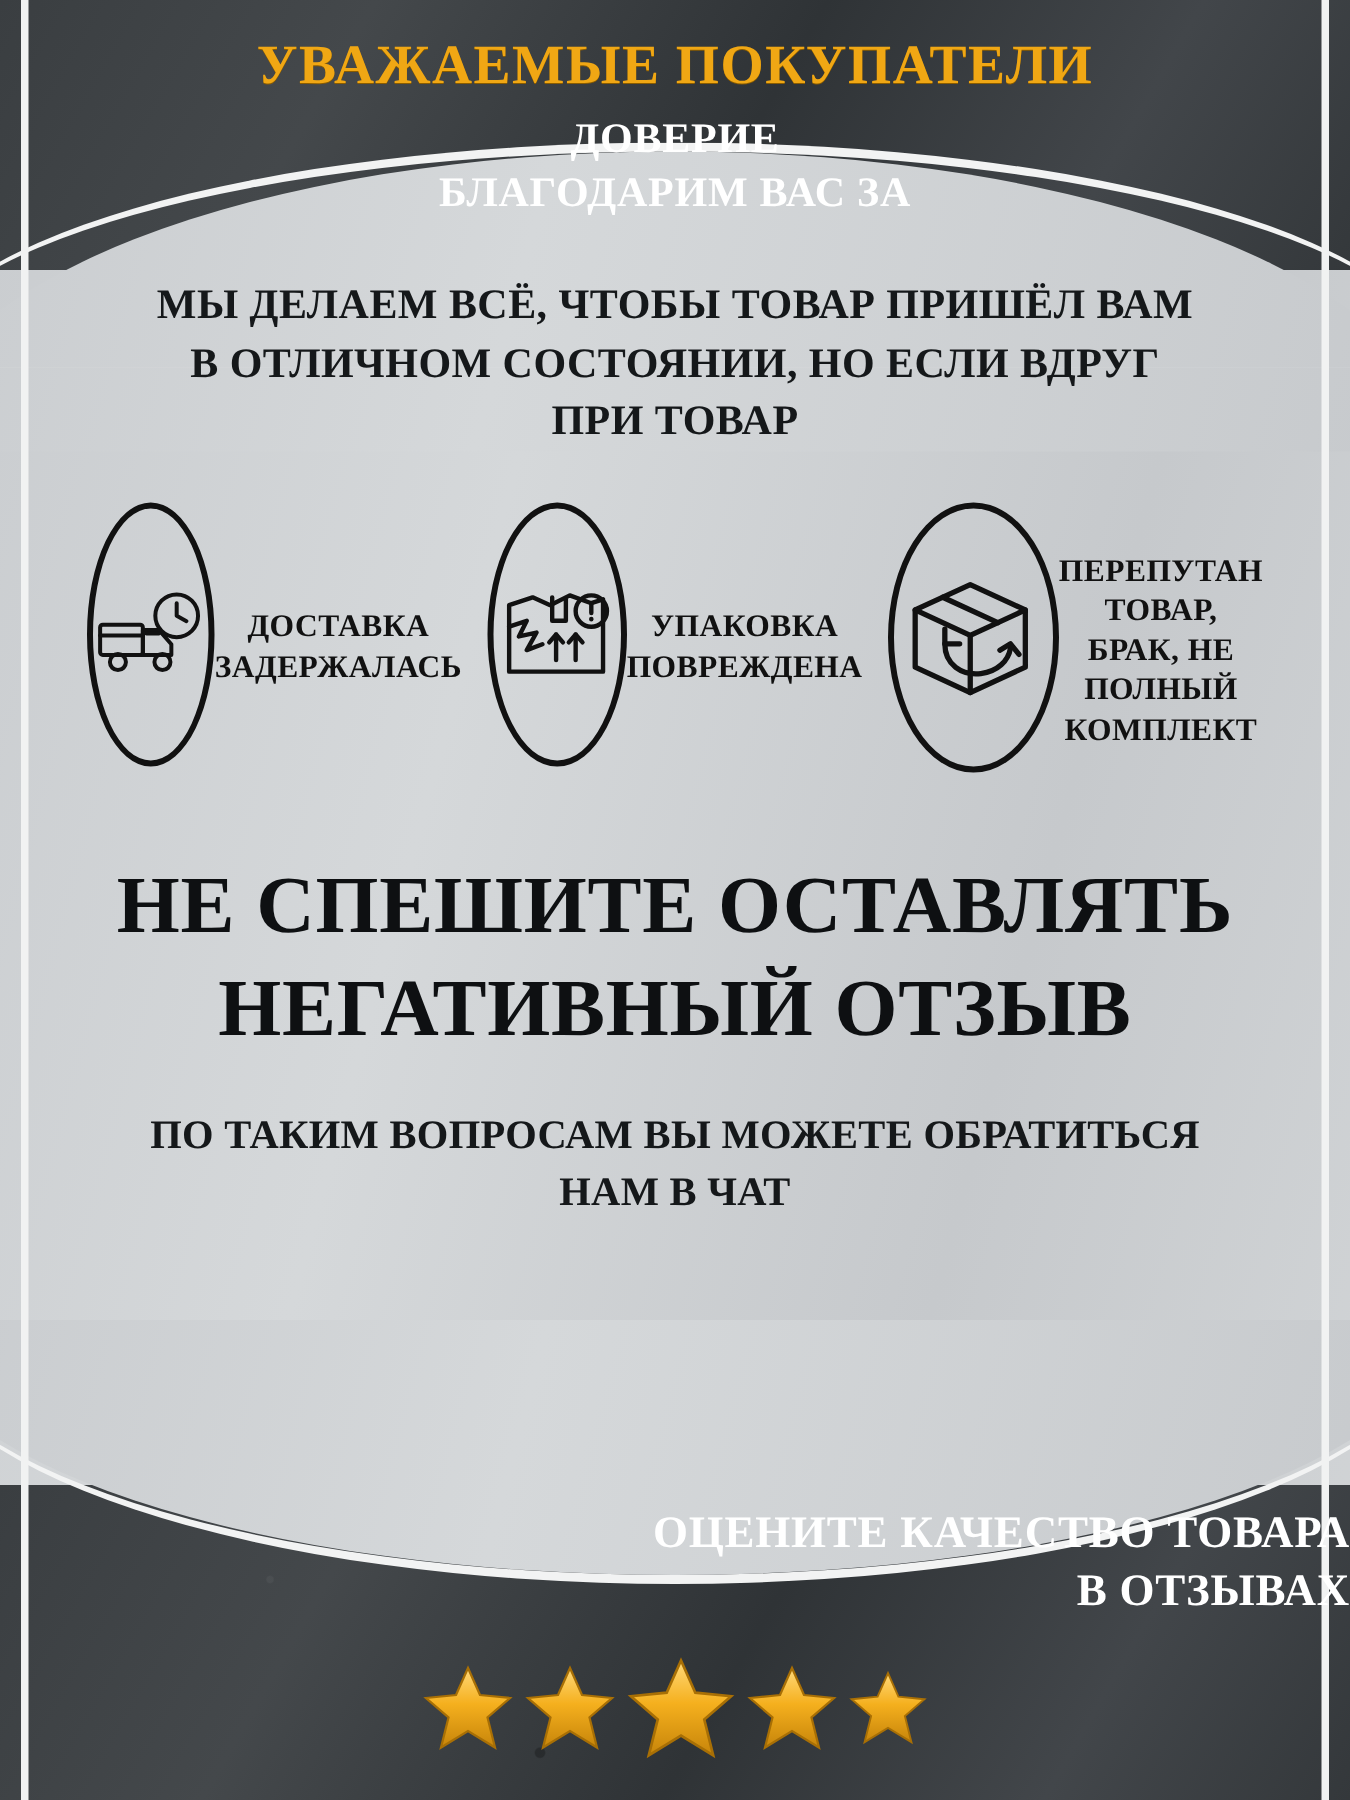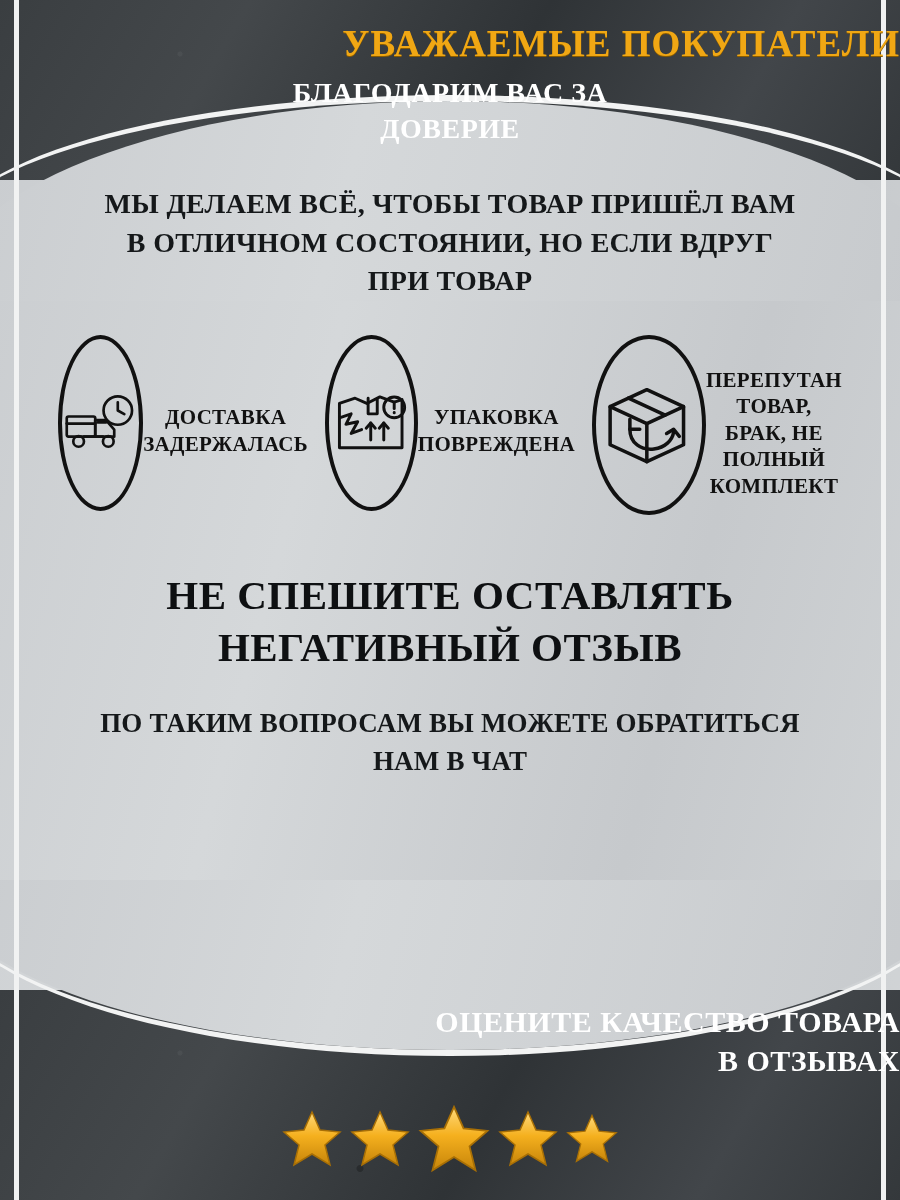--- a/index.html
+++ b/index.html
@@ -109,21 +109,20 @@
     z-index: 5;
     padding-top: 22px;
   }
   .header-gold {
     font-size: 37px;
     font-weight: bold;
     letter-spacing: 1px;
     color: #f0a714;
     text-shadow: 0 1px 0 #8a5c00;
     margin-bottom: 10px;
-    text-align: right;
   }
   .header-white {
     font-size: 28px;
     font-weight: bold;
     color: #ffffff;
     line-height: 1.28;
     letter-spacing: 0.5px;
   }
 
   
@@ -174,21 +173,21 @@
     margin-top: 16px;
     font-size: 21px;
     font-weight: bold;
     color: #111;
     line-height: 1.26;
     letter-spacing: 0.3px;
   }
 
   .headline {
     margin-top: 54px;
-    font-size: 41px;
+    font-size: 54px;
     font-weight: bold;
     color: #0e1012;
     line-height: 1.28;
     letter-spacing: 0.5px;
   }
   .subtext {
     margin-top: 30px;
     font-size: 27px;
     font-weight: bold;
     color: #15181a;
@@ -237,22 +236,22 @@
   <div class="curve curve-top"></div>
   <div class="curve-bottom-fill"></div>
   <div class="curve-bottom-line"></div>
 
   <div class="side-line left"></div>
   <div class="side-line right"></div>
 
   <div class="header">
     <div class="header-gold">УВАЖАЕМЫЕ ПОКУПАТЕЛИ</div>
     <div class="header-white">
+      <div>ДОВЕРИЕ</div>
       <div>БЛАГОДАРИМ ВАС ЗА</div>
-      <div>ДОВЕРИЕ</div>
     </div>
   </div>
 
   <div class="content">
 
     <div class="intro">
       <div>МЫ ДЕЛАЕМ ВСЁ, ЧТОБЫ ТОВАР ПРИШЁЛ ВАМ</div>
       <div>В ОТЛИЧНОМ СОСТОЯНИИ, НО ЕСЛИ ВДРУГ</div>
       <div>ПРИ ТОВАР</div>
     </div>

